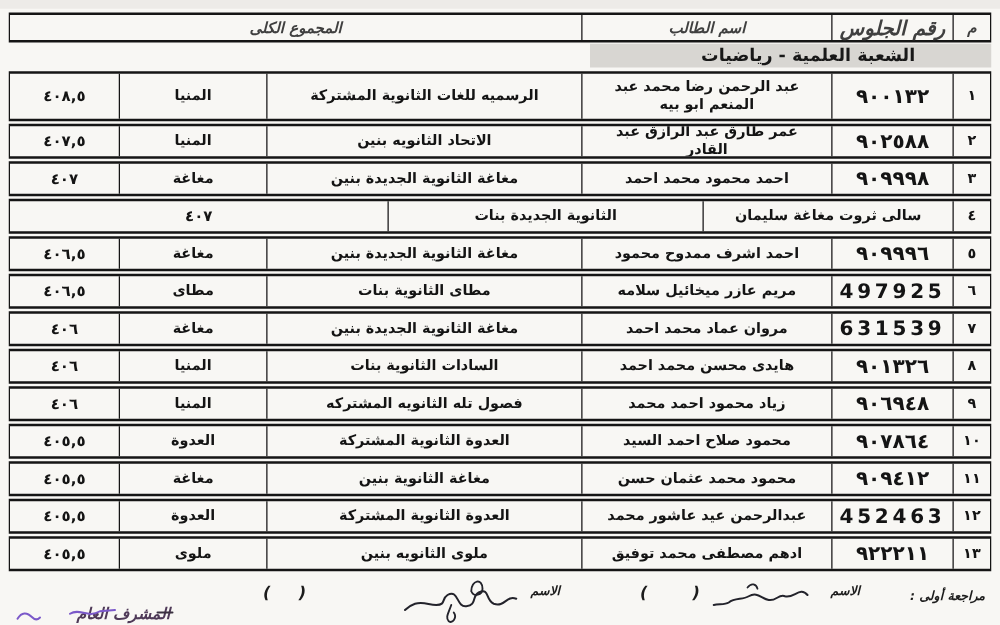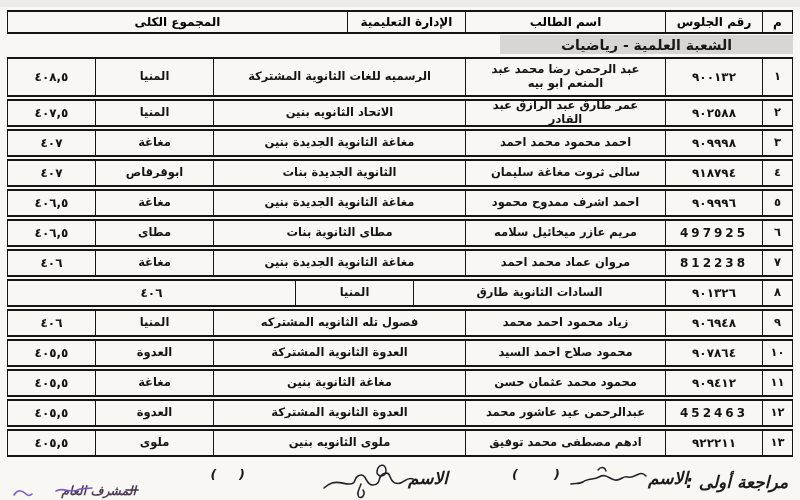--- a/index.html
+++ b/index.html
@@ -11,53 +11,53 @@
   }
   .top-strip{position:absolute;top:0;left:0;right:0;height:7px;background:#edebe8;}
   
   .thead{
     position:absolute;top:10px;right:7px;left:7px;height:24px;
     display:flex;box-sizing:border-box;
     border:1px solid #151515;border-top-width:2px;border-bottom-width:2px;
   }
   .hcell{
     box-sizing:border-box;display:flex;align-items:center;justify-content:center;
-    font-weight:bold;font-size:12px;color:#000000;white-space:nowrap;text-align:center;
+    font-style:italic;font-weight:bold;font-size:12px;color:#404040;white-space:nowrap;text-align:center;
   }
   .hcell:not(:last-child){border-left:1px solid #151515;}
   
   .section-bar{
     position:absolute;top:35px;right:7px;width:293px;height:19px;
     background:#d8d6d2;display:flex;align-items:center;justify-content:center;
-    font-weight:bold;font-size:14px;color:#181818;
+    font-weight:bold;font-size:14px;color:#181818;padding-left:28px;
   }
   
   .rows{
     position:absolute;top:57px;right:7px;left:7px;
     display:flex;flex-direction:column;gap:2px;
   }
   .trow{
     display:flex;height:28px;box-sizing:border-box;
     border:1px solid #151515;border-top-width:2px;border-bottom-width:2px;
   }
   .trow:first-child{height:40px;}
   .cell{
     box-sizing:border-box;display:flex;align-items:center;justify-content:center;
     font-weight:bold;font-size:11.5px;color:#141414;line-height:1.2;
     text-align:center;overflow:hidden;
   }
   .cell:not(:last-child){border-left:1px solid #151515;}
   .c-no{width:30px;}
-  .c-seat{width:97px;letter-spacing:3px;font-size:12px;}
+  .c-seat{width:97px;letter-spacing:3px;font-size:16px;}
   .c-student{width:200px;padding:0 14px;}
   .c-school{width:252px;padding:0 6px;}
   .c-admin{width:118px;}
   .c-total{flex:1;letter-spacing:2px;font-size:12px;}
   
-  .f-item{position:absolute;font-weight:bold;font-style:italic;font-size:17px;color:#1c1c1c;white-space:pre;}
+  .f-item{position:absolute;font-weight:bold;font-style:italic;font-size:10px;color:#1c1c1c;white-space:pre;}
   .f-review{top:472px;right:12px;}
   .f-name1{top:468px;right:112px;}
   .f-paren1{top:467px;right:240px;font-size:13px;}
   .f-name2{top:468px;right:352px;}
   .f-paren2{top:467px;right:555px;font-size:13px;}
   .sig{position:absolute;}
   .sig1{top:461px;right:150px;}
   .sig2{top:456px;right:383px;}
   
   .stamp-wrap{position:absolute;left:10px;top:482px;width:132px;height:18px;}
@@ -69,21 +69,20 @@
 </style>
 </head>
 <body>
 
 <div class="top-strip"></div>
 
 <div class="thead">
   <div class="hcell c-no">م</div>
   <div class="hcell c-seat">رقم الجلوس</div>
   <div class="hcell c-student">اسم الطالب</div>
-  <div class="hcell c-admin">الإدارة التعليمية</div>
   <div class="hcell c-total">المجموع الكلى</div>
 </div>
 
 <div class="section-bar">
   <span>الشعبة العلمية - رياضيات</span>
 </div>
 
 <div class="rows">
   <div class="trow">
     <div class="cell c-no">١</div>
@@ -107,24 +106,22 @@
     <div class="cell c-no">٣</div>
     <div class="cell c-seat">٩٠٩٩٩٨</div>
     <div class="cell c-student">احمد محمود محمد احمد</div>
     <div class="cell c-school">مغاغة الثانوية الجديدة بنين</div>
     <div class="cell c-admin">مغاغة</div>
     <div class="cell c-total">٤٠٧</div>
   </div>
 
   <div class="trow">
     <div class="cell c-no">٤</div>
-    <div class="cell c-seat">٩١٨٧٩٤</div>
     <div class="cell c-student">سالى ثروت مغاغة سليمان</div>
     <div class="cell c-school">الثانوية الجديدة بنات</div>
-    <div class="cell c-admin">ابوقرقاص</div>
     <div class="cell c-total">٤٠٧</div>
   </div>
 
   <div class="trow">
     <div class="cell c-no">٥</div>
     <div class="cell c-seat">٩٠٩٩٩٦</div>
     <div class="cell c-student">احمد اشرف ممدوح محمود</div>
     <div class="cell c-school">مغاغة الثانوية الجديدة بنين</div>
     <div class="cell c-admin">مغاغة</div>
     <div class="cell c-total">٤٠٦,٥</div>
@@ -134,31 +131,32 @@
     <div class="cell c-no">٦</div>
     <div class="cell c-seat">497925</div>
     <div class="cell c-student">مريم عازر ميخائيل سلامه</div>
     <div class="cell c-school">مطاى الثانوية بنات</div>
     <div class="cell c-admin">مطاى</div>
     <div class="cell c-total">٤٠٦,٥</div>
   </div>
 
   <div class="trow">
     <div class="cell c-no">٧</div>
-    <div class="cell c-seat">812238</div>
+    <div class="cell c-seat">631539</div>
     <div class="cell c-student">مروان عماد محمد احمد</div>
     <div class="cell c-school">مغاغة الثانوية الجديدة بنين</div>
     <div class="cell c-admin">مغاغة</div>
     <div class="cell c-total">٤٠٦</div>
   </div>
 
   <div class="trow">
     <div class="cell c-no">٨</div>
     <div class="cell c-seat">٩٠١٣٢٦</div>
-    <div class="cell c-school">السادات الثانوية طارق</div>
+    <div class="cell c-student">هايدى محسن محمد احمد</div>
+    <div class="cell c-school">السادات الثانوية بنات</div>
     <div class="cell c-admin">المنيا</div>
     <div class="cell c-total">٤٠٦</div>
   </div>
 
   <div class="trow">
     <div class="cell c-no">٩</div>
     <div class="cell c-seat">٩٠٦٩٤٨</div>
     <div class="cell c-student">زياد محمود احمد محمد</div>
     <div class="cell c-school">فصول تله الثانويه المشتركه</div>
     <div class="cell c-admin">المنيا</div>

